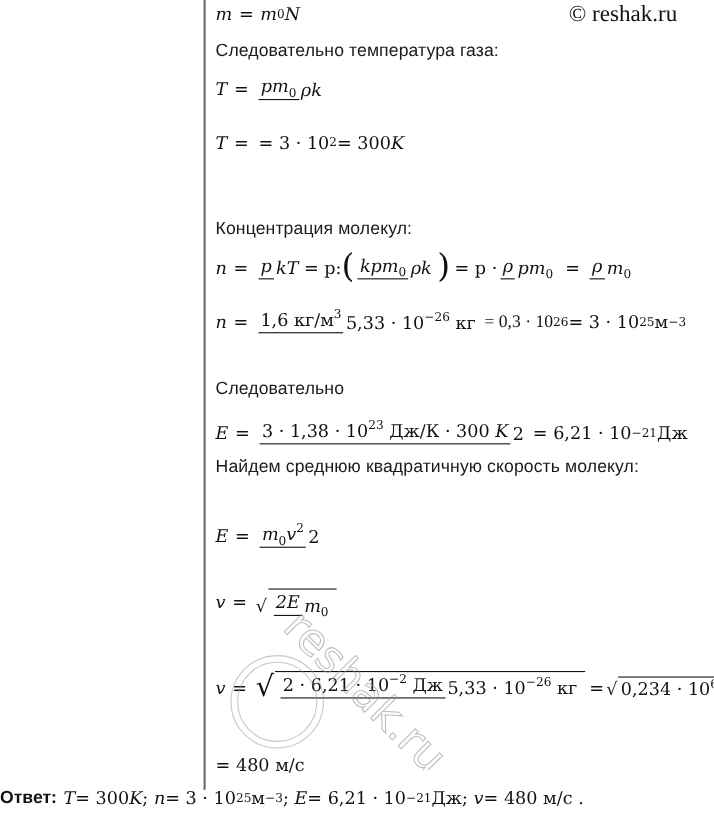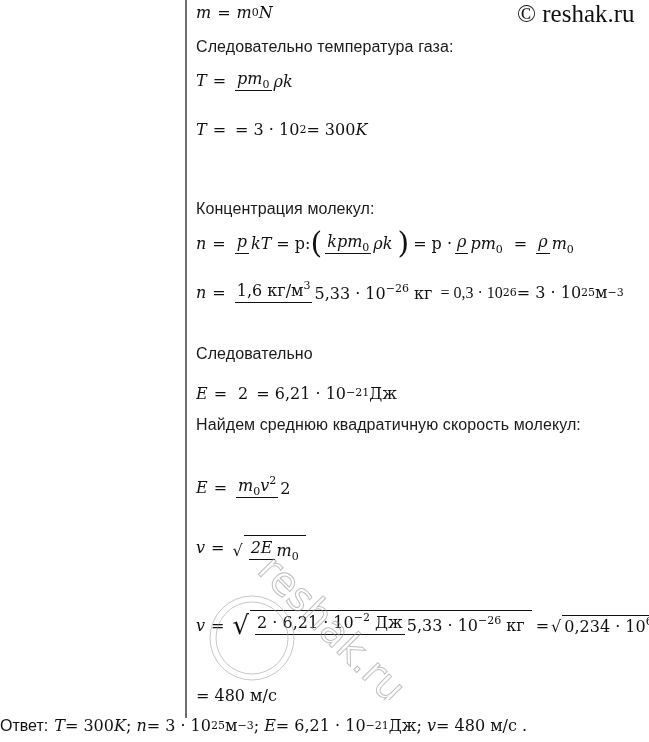--- a/index.html
+++ b/index.html
@@ -13,23 +13,23 @@
   .frac { display:inline-flex; align-items:center; vertical-align:middle; margin:0 3px; }
   .frac .num { padding:0 2px 2px 2px; border-bottom:1.3px solid #111; text-align:center; line-height:18px; }
   .frac .den { padding:2px 2px 0 2px; text-align:center; line-height:18px; }
   sup { font-size:11px; vertical-align:7px; line-height:0; }
   sub { font-size:11px; vertical-align:-4px; line-height:0; }
   .op { margin:0 6px; }
   .paren { font-size:30px; line-height:30px; font-weight:lighter; }
   .sqrt { display:inline-flex; align-items:stretch; margin-left:2px; }
   .sqrt .radical { font-size:16px; display:flex; align-items:flex-end; padding-right:1px; }
   .sqrt .body { border-top:1.3px solid #111; padding:3px 2px 0 2px; }
-  .copyright { position:absolute; left:517px; top:0px; font-family:"Liberation Serif", serif; font-size:25px; color:#111; }
+  .copyright { position:absolute; left:517px; top:0px; font-family:"Liberation Serif", serif; font-size:21px; color:#111; }
   .answer { position:absolute; left:0; top:716px; white-space:nowrap; display:flex; align-items:center; }
-  .answer .lbl { font-family:"Liberation Sans", sans-serif; font-size:16px; margin-right:6px; }
+  .answer .lbl { font-family:"Liberation Sans", sans-serif; font-size:16px; margin-right:6px;font-weight:bold; }
   .watermark { position:absolute; left:190px; top:520px; width:230px; height:180px; pointer-events:none; }
 </style>
 </head>
 <body>
 
 <div class="vline"></div>
 
 <div class="copyright">© reshak.ru</div>
 
 <div class="row math" style="top:3px;">
@@ -102,20 +102,21 @@
     <span> м</span>
     <sup>−3</sup>
 </div>
 
 <div class="row txt" style="top:345px;">Следовательно</div>
 
 <div class="row math" style="top:383px;">
   <i>E</i>
   <span class="op">=</span>
   <span class="frac">
+    <span class="num"><span>3 · 1,38 · 10</span><sup>23</sup><span> Дж/К · 300 </span><i>K</i></span>
     <span class="den"><span>2</span></span>
   </span>
   <span style="margin-left:3px;">= 6,21 · 10</span>
     <sup>−21</sup>
     <span> Дж</span>
 </div>
 
 <div class="row txt" style="top:416px;">Найдем среднюю квадратичную скорость молекул:</div>
 
 <div class="row math" style="top:477px;">

